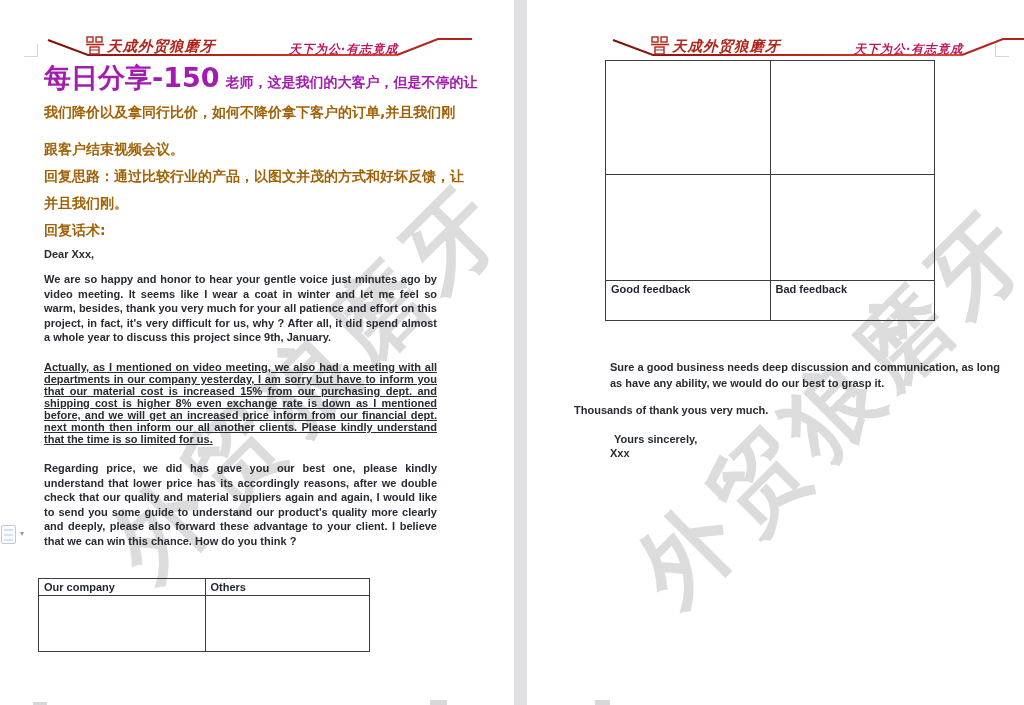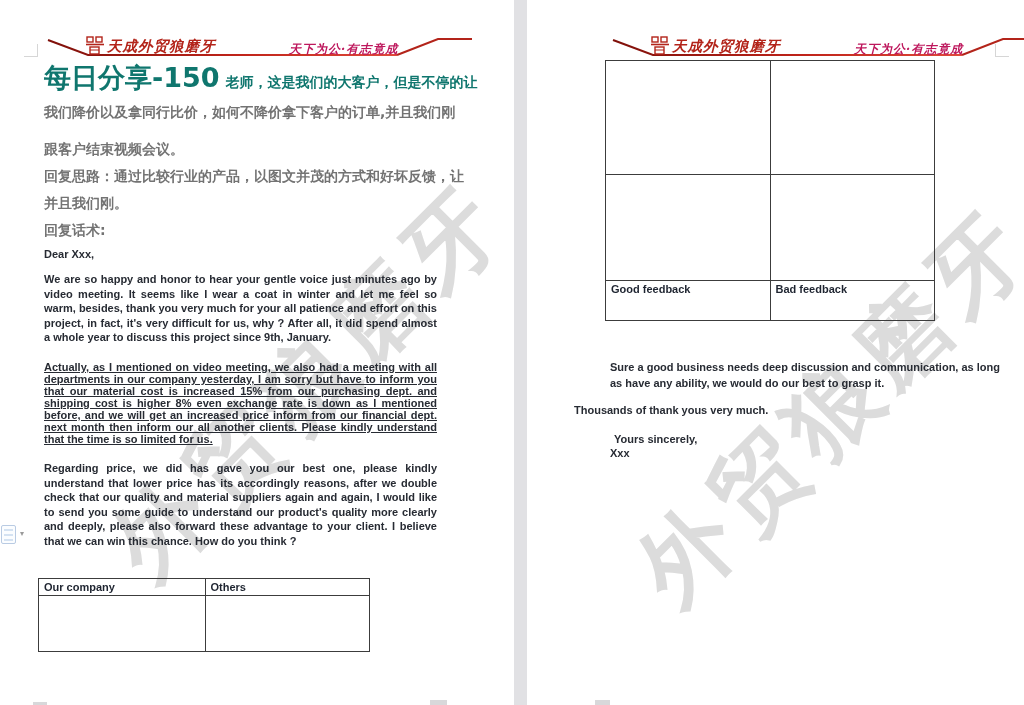--- a/index.html
+++ b/index.html
@@ -17,24 +17,24 @@
     letter-spacing:10px;white-space:nowrap;transform:rotate(-45deg);font-family:"DejaVu Sans",sans-serif;}
   
   .brand-text{font-family:"DejaVu Serif",serif;font-style:italic;font-weight:bold;
     color:#b3241a;font-size:14.5px;letter-spacing:1px;white-space:nowrap;}
   .slogan-text{font-family:"DejaVu Serif",serif;font-style:italic;font-weight:bold;
     color:#be185d;font-size:12px;letter-spacing:1px;white-space:nowrap;}
   .corner{position:absolute;width:14px;height:13px;z-index:2;}
   .corner-tl{border-right:1px solid #d6d6d6;border-bottom:1px solid #d6d6d6;}
   .corner-tr{border-left:1px solid #d6d6d6;border-bottom:1px solid #d6d6d6;}
   
-  .title-line{white-space:nowrap;color:#0f766e;font-weight:bold;}
+  .title-line{white-space:nowrap;color:#a21caf;font-weight:bold;}
   .t-big{font-size:27px;letter-spacing:0px;font-family:"DejaVu Sans",sans-serif;font-weight:bold;}
   .t-small{font-size:14px;margin-left:6px;font-family:"DejaVu Sans",sans-serif;font-weight:bold;}
-  .red-line{white-space:nowrap;color:#737373;font-weight:bold;font-size:14px;
+  .red-line{white-space:nowrap;color:#a16207;font-weight:bold;font-size:14px;
     font-family:"DejaVu Sans",sans-serif;}
   
   .body-text{color:#272b33;font-weight:bold;font-size:11px;line-height:14.6px;
     text-align:justify;font-family:"Liberation Sans",sans-serif;}
   .tight{line-height:12px;text-decoration:underline;}
   .plain{text-align:left;}
   
   table.doc{border-collapse:collapse;position:absolute;z-index:2;background:transparent;padding-left:44px;}
   table.doc td{border:1px solid #3c3c3c;vertical-align:top;padding:2px 5px;
     color:#1e2430;font-weight:bold;font-size:11px;font-family:"Liberation Sans",sans-serif;}

